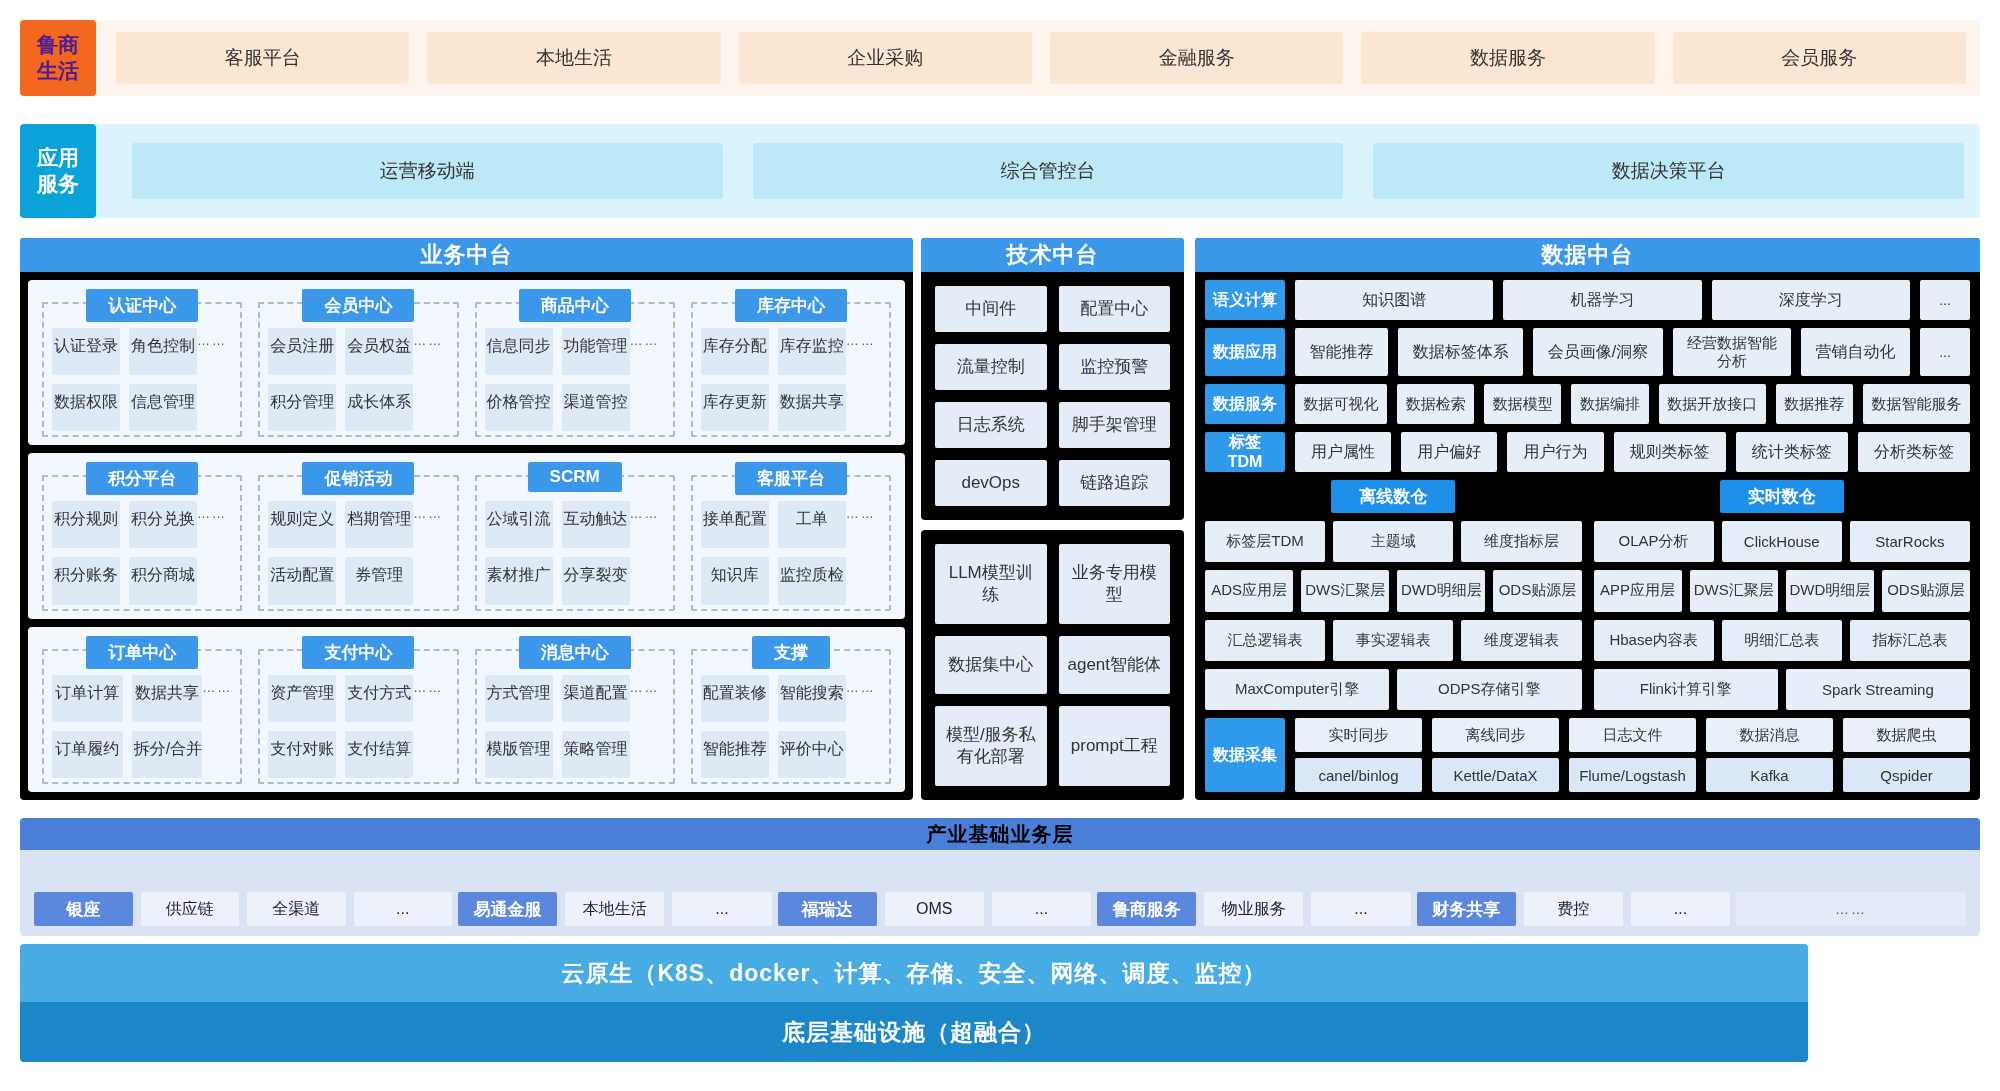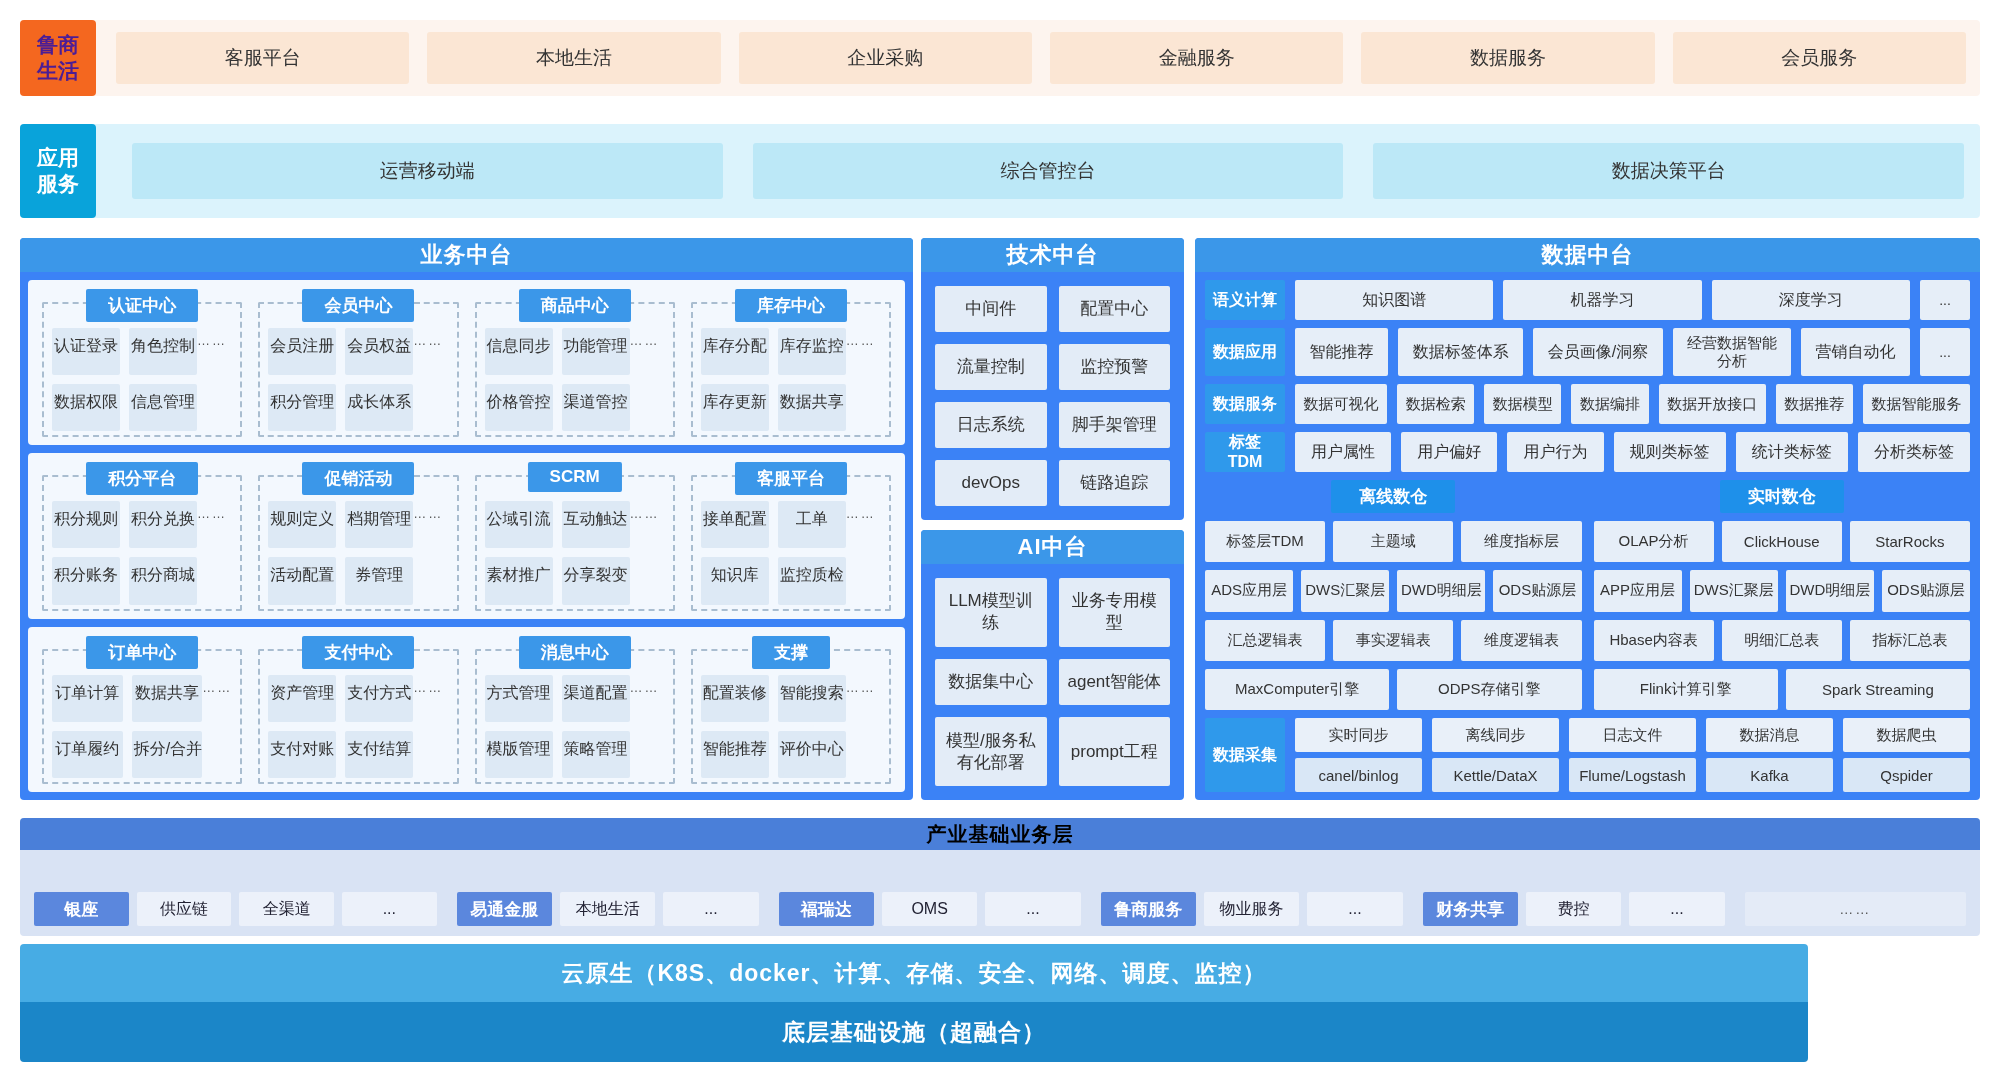--- a/index.html
+++ b/index.html
@@ -12,21 +12,21 @@
   .band-top .tabs{flex:1;display:flex;gap:18px;padding:0 14px 0 20px;}
   .tab{flex:1;height:52px;background:#fbe6d4;border-radius:3px;display:flex;align-items:center;justify-content:center;font-size:19px;color:#333;}
 
   
   .band-app{position:absolute;left:20px;top:124px;width:1960px;height:94px;background:#dbf3fc;border-radius:4px;display:flex;align-items:center;box-sizing:border-box;}
   .chip-cyan{width:76px;height:94px;background:#09a3da;border-radius:4px;color:#fff;font-weight:bold;font-size:21px;line-height:1.25;display:flex;align-items:center;justify-content:center;text-align:center;white-space:pre-line;flex:none;}
   .band-app .apps{flex:1;display:flex;gap:30px;padding:0 16px 0 36px;}
   .app-box{flex:1;height:56px;background:#bce8f7;border-radius:3px;display:flex;align-items:center;justify-content:center;font-size:19px;color:#333;}
 
   
-  .panel{position:absolute;background:#3b82f6;border-radius:4px;box-sizing:border-box;display:flex;flex-direction:column;}
+  .panel{position:absolute;background:#000000;border-radius:4px;box-sizing:border-box;display:flex;flex-direction:column;}
   .panel-head{height:34px;background:#3b97e9;border-radius:4px 4px 0 0;color:#fff;font-weight:bold;font-size:22px;display:flex;align-items:center;justify-content:center;flex:none;letter-spacing:1px;}
 
   
   .panel-biz{left:20px;top:238px;width:893px;height:562px;}
   .biz-body{flex:1;display:flex;flex-direction:column;gap:8px;padding:8px;}
   .biz-row{flex:1;background:#f3f8fe;border-radius:4px;display:flex;gap:16px;padding:22px 14px 8px;box-sizing:border-box;}
   .group{flex:1;position:relative;border:2px dashed #a9bdd0;border-radius:2px;padding:24px 8px 4px;display:flex;flex-direction:row;}
   .group-chip{position:absolute;top:-15px;left:50%;transform:translateX(-50%);background:#3b97e9;color:#fff;font-weight:bold;font-size:17px;padding:5px 22px;border-radius:2px;white-space:nowrap;}
   .group-grid{display:grid;grid-template-columns:1fr 1fr;gap:9px;}
   .gcell{background:#dde9f5;border-radius:2px;text-align:center;font-size:16px;color:#333;padding:8px 2px;white-space:nowrap;overflow:hidden;}
@@ -54,21 +54,21 @@
   .wh-cell{flex:1;background:#e6eef8;border-radius:2px;display:flex;align-items:center;justify-content:center;font-size:15px;color:#333;padding:4px 2px;white-space:nowrap;}
   .coll-row{display:flex;gap:10px;}
   .coll-col{flex:1;display:flex;flex-direction:column;gap:6px;}
   .coll-top{background:#e9f0f9;}
   .coll-bot{background:#d9e7f6;}
   .coll-cell{border-radius:2px;display:flex;align-items:center;justify-content:center;font-size:15px;color:#333;height:34px;white-space:nowrap;}
 
   
   .industry{position:absolute;left:20px;top:818px;width:1960px;height:118px;background:#d9e3f4;border-radius:4px;display:flex;flex-direction:column;box-sizing:border-box;}
   .ind-head{height:32px;background:#4a7fd9;border-radius:4px 4px 0 0;color:#000000;font-weight:bold;font-size:20px;display:flex;align-items:center;justify-content:center;letter-spacing:1px;flex:none;}
-  .ind-body{flex:1;display:flex;gap:20px;padding:10px 14px;align-items:stretch;margin-top:32px;}
+  .ind-body{flex:1;display:flex;gap:6px;padding:10px 14px;align-items:stretch;margin-top:32px;}
   .ind-group{display:flex;gap:8px;}
   .ind-chip{flex:1;background:#5b87dd;border-radius:2px;color:#fff;font-weight:bold;font-size:17px;display:flex;align-items:center;justify-content:center;white-space:nowrap;padding:0 6px;}
   .ind-cell{flex:1;background:#ecf1fa;border-radius:2px;display:flex;align-items:center;justify-content:center;font-size:16px;color:#223;white-space:nowrap;padding:0 6px;}
   .ind-more{flex:2.2 1 0;background:#e4ebf7;border-radius:2px;display:flex;align-items:center;justify-content:center;font-size:14px;color:#555;letter-spacing:2px;}
 
   
   .bar{position:absolute;left:20px;width:1788px;color:#fff;font-weight:bold;font-size:23px;display:flex;align-items:center;justify-content:center;letter-spacing:1px;}
   .bar-cloud{top:944px;height:58px;background:#47ace4;border-radius:4px 4px 0 0;}
   .bar-infra{top:1002px;height:60px;background:#1b86c8;border-radius:0 0 4px 4px;}
 </style>
@@ -240,21 +240,20 @@
         <div class="mcell">流量控制</div>
         <div class="mcell">监控预警</div>
         <div class="mcell">日志系统</div>
         <div class="mcell">脚手架管理</div>
         <div class="mcell">devOps</div>
         <div class="mcell">链路追踪</div>
       </div>
   </div>
 
   <div class="panel panel-ai">
-    <div class="panel-head">AI中台</div>
     <div class="mid-grid">
         <div class="mcell">LLM模型训练</div>
         <div class="mcell">业务专用模型</div>
         <div class="mcell">数据集中心</div>
         <div class="mcell">agent智能体</div>
         <div class="mcell">模型/服务私有化部署</div>
         <div class="mcell">prompt工程</div>
       </div>
   </div>
 

